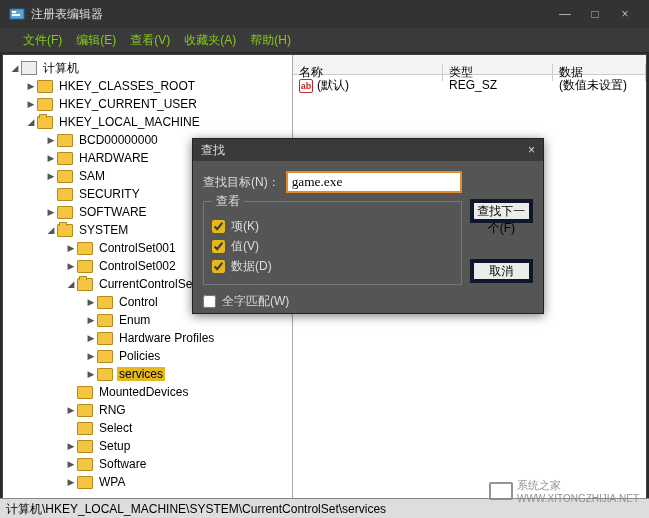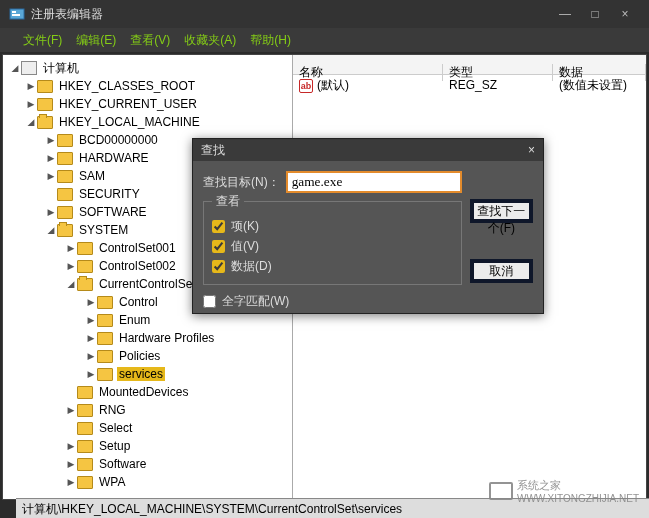--- a/index.html
+++ b/index.html
@@ -18,21 +18,21 @@
   .folder.open::before { content:""; position:absolute; top:-3px; left:1px; width:6px; height:3px; background:#f5c542; border:1px solid #b58a1a; border-bottom:none; }
   .comp { width:16px; height:14px; background:#eee; border:1px solid #888; margin-right:4px; }
   .label { padding: 0 2px; }
   .label.sel { background: #e6b81a; }
   .list { flex:1; background:#fff; color:#000; }
   .list-header { display:flex; border-bottom:1px solid #ccc; background:#f4f4f4; height:20px; align-items:center; }
   .list-header div { border-right:1px solid #ccc; padding:0 6px;margin-top:15px; }
   .list-row { display:flex; height:20px; align-items:center; }
   .list-row div { padding:0 6px; }
   .ab { display:inline-block; width:14px; height:14px; border:1px solid #c62828; color:#c62828; font-size:9px; line-height:12px; text-align:center; margin-right:4px; font-weight:bold; border-radius:2px; }
-  .statusbar { height:20px; background:#ddd; color:#000; padding:2px 6px; border-top:1px solid #888; position:absolute; bottom:0; left:16px; right:0; font-size:12px; }
+  .statusbar { height:20px; background:#ddd; color:#000; padding:2px 6px; border-top:1px solid #888; position:absolute; bottom:0; left:0; right:0; font-size:12px; }
   
   .dialog { position:absolute; left:192px; top:138px; width:352px; height:176px; background:#555; border:1px solid #222; color:#ddd; box-shadow:0 2px 10px rgba(0,0,0,.5); }
   .dlg-title { height:22px; background:#3a3a3a; display:flex; align-items:center; padding:0 8px; }
   .dlg-title span:first-child { flex:1; }
   .dlg-close { cursor:pointer; }
   .dlg-body { padding:10px; display:flex; gap:8px; }
   .dlg-left { flex:1; }
   .field-row { display:flex; align-items:center; gap:6px; margin-bottom:0; }
   .field-row label { white-space:nowrap; }
   .field-row input[type=text] { flex:1; height:22px; border:2px solid #e38b2c; background:#fff; color:#000; padding:0 4px; font-family:Liberation Serif, serif; }

